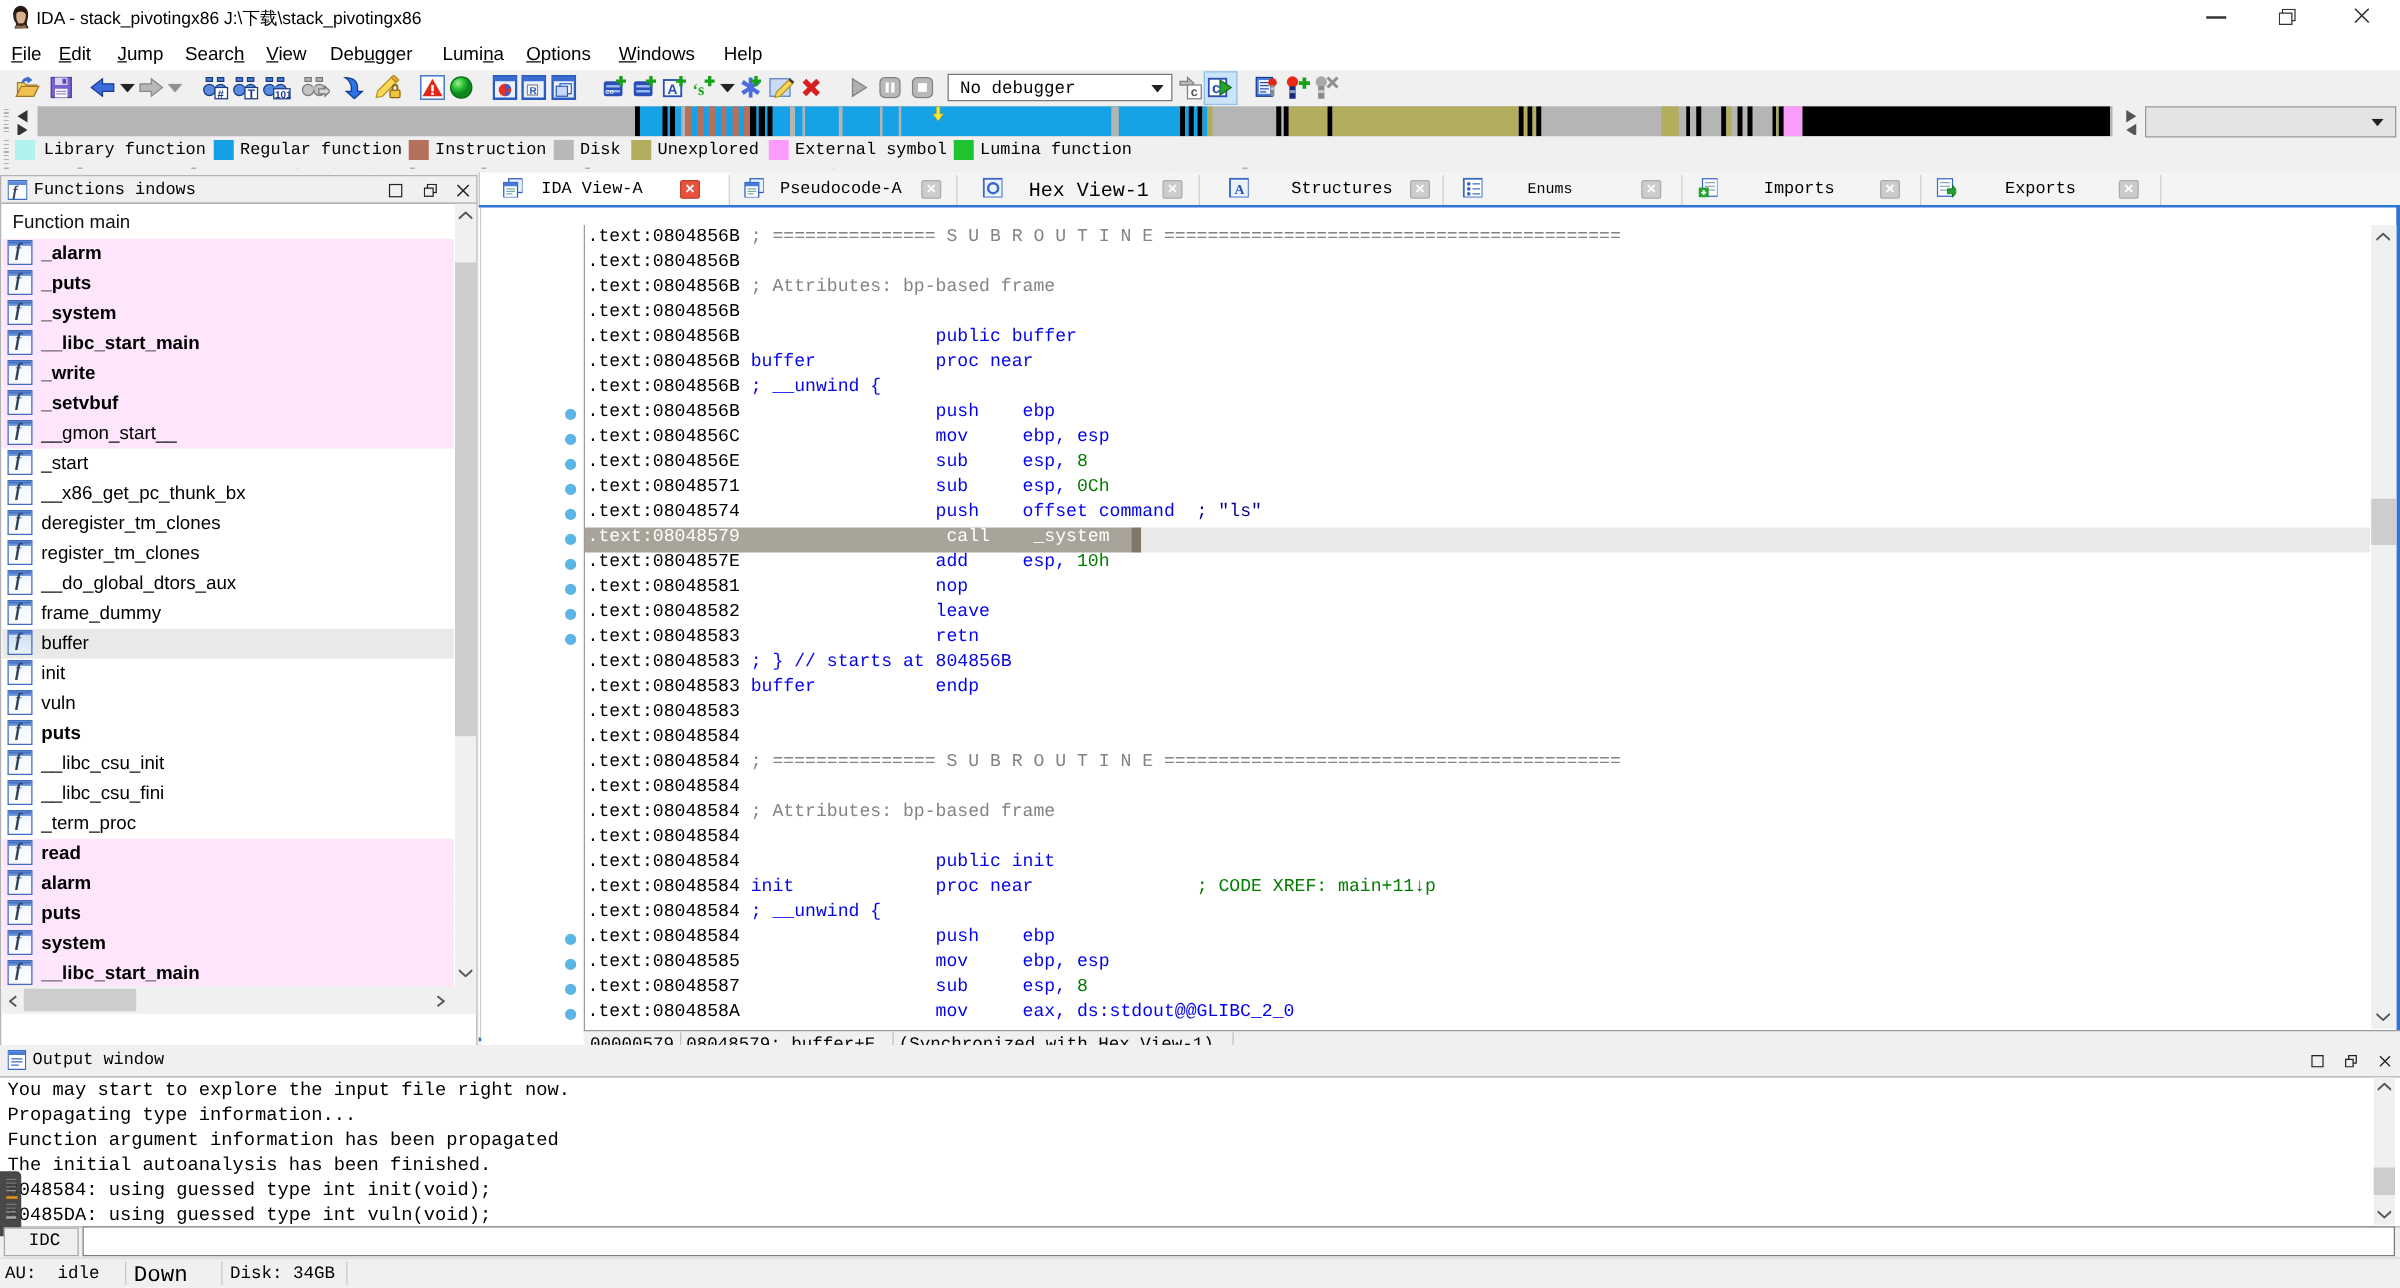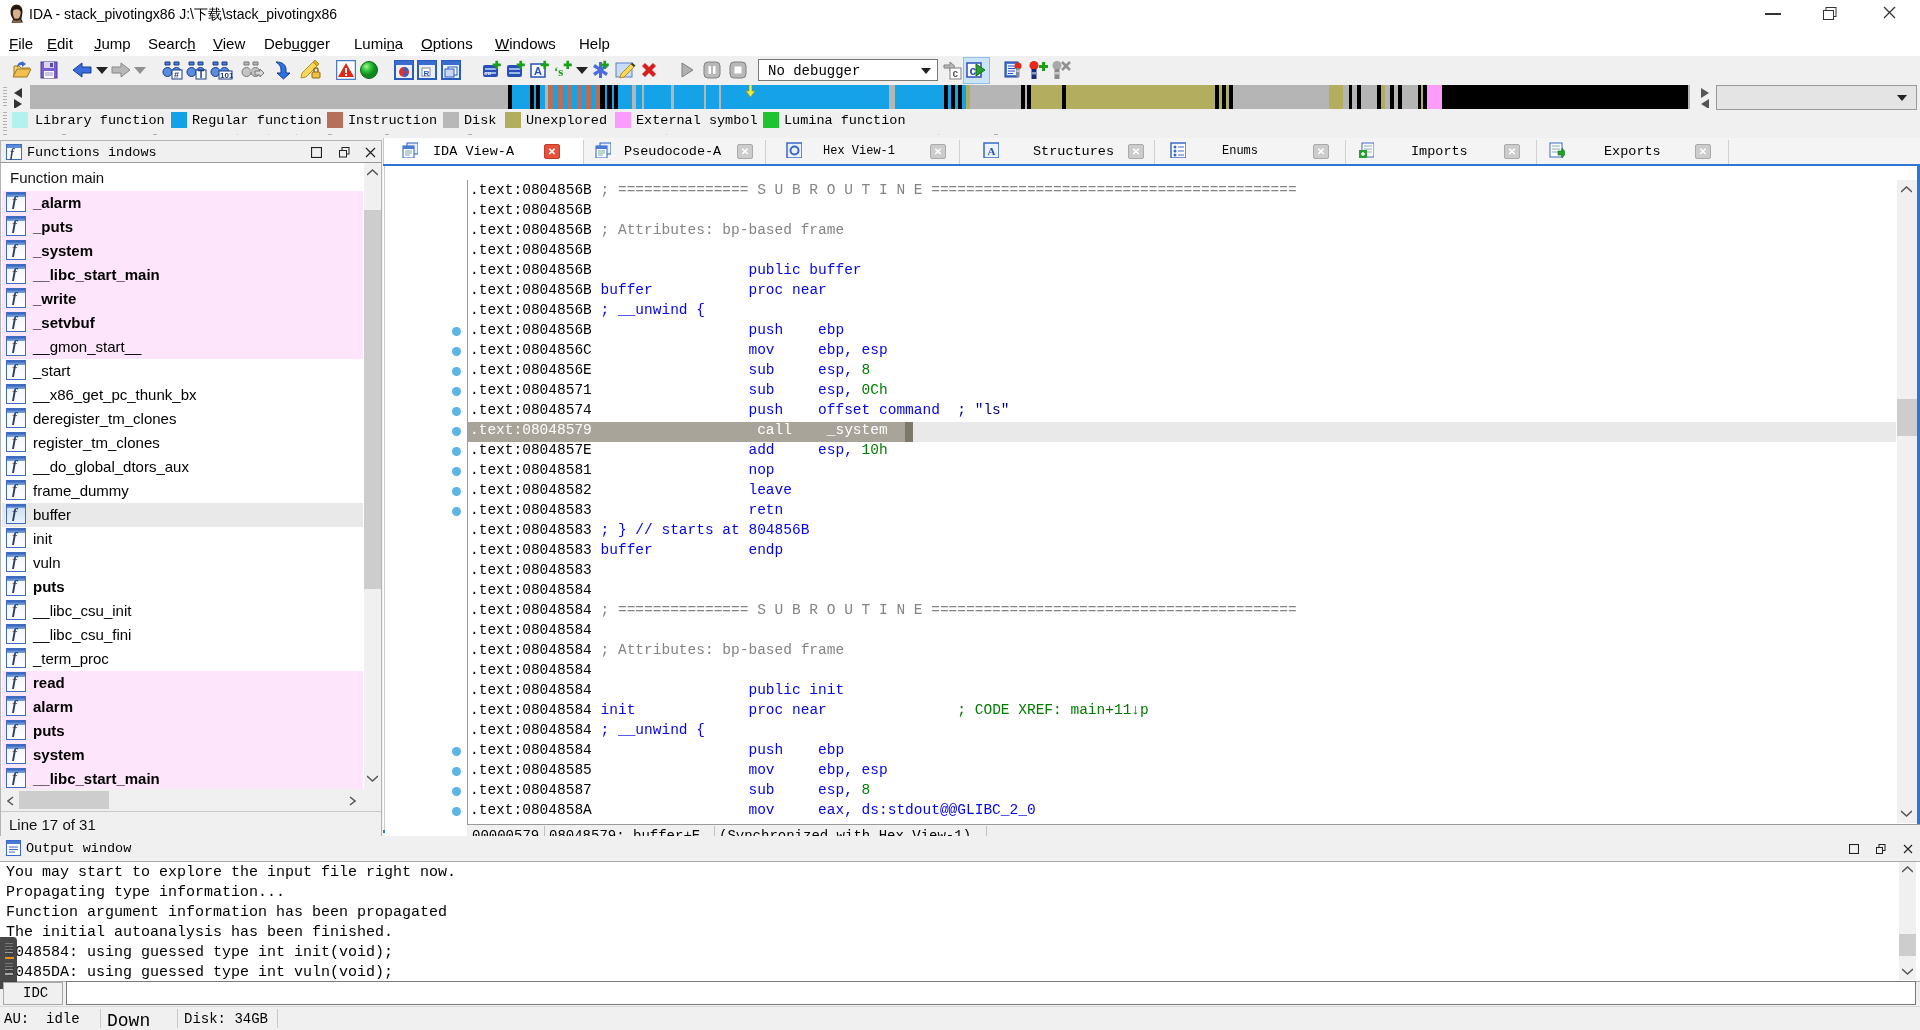--- a/index.html
+++ b/index.html
@@ -524,23 +524,20 @@
 </div>
 <div class="a" style="left:0;top:626px;width:380px;height:22px;background:#f0f0f0">
 <svg class="a" style="left:6px;top:7px" width="7" height="10">
           <path d="M6 1L1 5l5 4" fill="none" stroke="#555" stroke-width="1.5"></path>
         </svg>
 <i class="a" style="left:18px;top:2px;width:90px;height:18px;background:#cdcdcd"></i>
 <svg class="a" style="left:348px;top:7px" width="7" height="10">
           <path d="M1 1l5 4-5 4" fill="none" stroke="#555" stroke-width="1.5"></path>
         </svg>
 </div>
-<div class="a" style="left:0;top:648px;width:380px;height:26px;background:#f0f0f0;border-top:1px solid #c8c8c8">
-<span class="a" style="left:8px;top:4px;font-size:15px;color:#111">Line 17 of 31</span>
-</div>
 </div>
 </div>
 
 <div id="main" class="a" style="left:383px;top:138px;width:1537px;height:698px">
 <div class="a" style="left:0;top:0;width:1537px;height:26px;background:#f4f4f4">
 <div class="a" style="left:1px;top:0;width:199px;height:26px;background:#fff"></div>
 <i class="a" style="left:0;top:0;width:1px;height:26px;background:#c8c8c8"></i>
 <i class="a" style="left:200px;top:2px;width:1px;height:24px;background:#d0d0d0"></i>
 <i class="a" style="left:382px;top:2px;width:1px;height:24px;background:#d0d0d0"></i>
 <i class="a" style="left:576px;top:2px;width:1px;height:24px;background:#d0d0d0"></i>
@@ -561,21 +558,21 @@
         <rect x="1" y="4" width="11" height="12" fill="#fff" stroke="#2a5cc0"></rect>
         <rect x="1" y="4" width="11" height="3" fill="#4a7ad8"></rect>
         <path d="M3 9h7M3 11h7M3 13h5" stroke="#7aa"></path>
       </svg>
 <span class="mono a" style="left:241px;top:6px;font-size:13.5px">Pseudocode-A</span>
 <div class="tx" style="left:354px">✕</div>
 <svg class="tic" style="left:403px" width="17" height="17">
         <rect x="1" y="1" width="15" height="15" fill="#eaf2fc" stroke="#3a68c8" stroke-width="1.5"></rect>
         <circle cx="8.5" cy="8.5" r="4" fill="none" stroke="#3a68c8" stroke-width="2"></circle>
       </svg>
-<span class="mono a" style="left:440px;top:6px;font-size:12px">Hex View-1</span>
+<span class="mono a" style="left:440px;top:6px;font-size:16px">Hex View-1</span>
 <div class="tx" style="left:547px">✕</div>
 <svg class="tic" style="left:600px" width="17" height="17">
         <rect x="1" y="1" width="15" height="15" fill="#eaf2fc" stroke="#3a68c8" stroke-width="1.5"></rect>
         <text x="4.5" y="13" font-size="11" font-weight="bold" fill="#2a50b8" font-family="Liberation Serif">A</text>
       </svg>
 <span class="mono a" style="left:650px;top:6px;font-size:13.5px">Structures</span>
 <div class="tx" style="left:745px">✕</div>
 <svg class="tic" style="left:787px" width="17" height="17">
         <rect x="1" y="1" width="15" height="15" fill="#fff" stroke="#3a68c8" stroke-width="1.5"></rect>
         <circle cx="5" cy="5" r="1.5" fill="#3a68c8"></circle>

